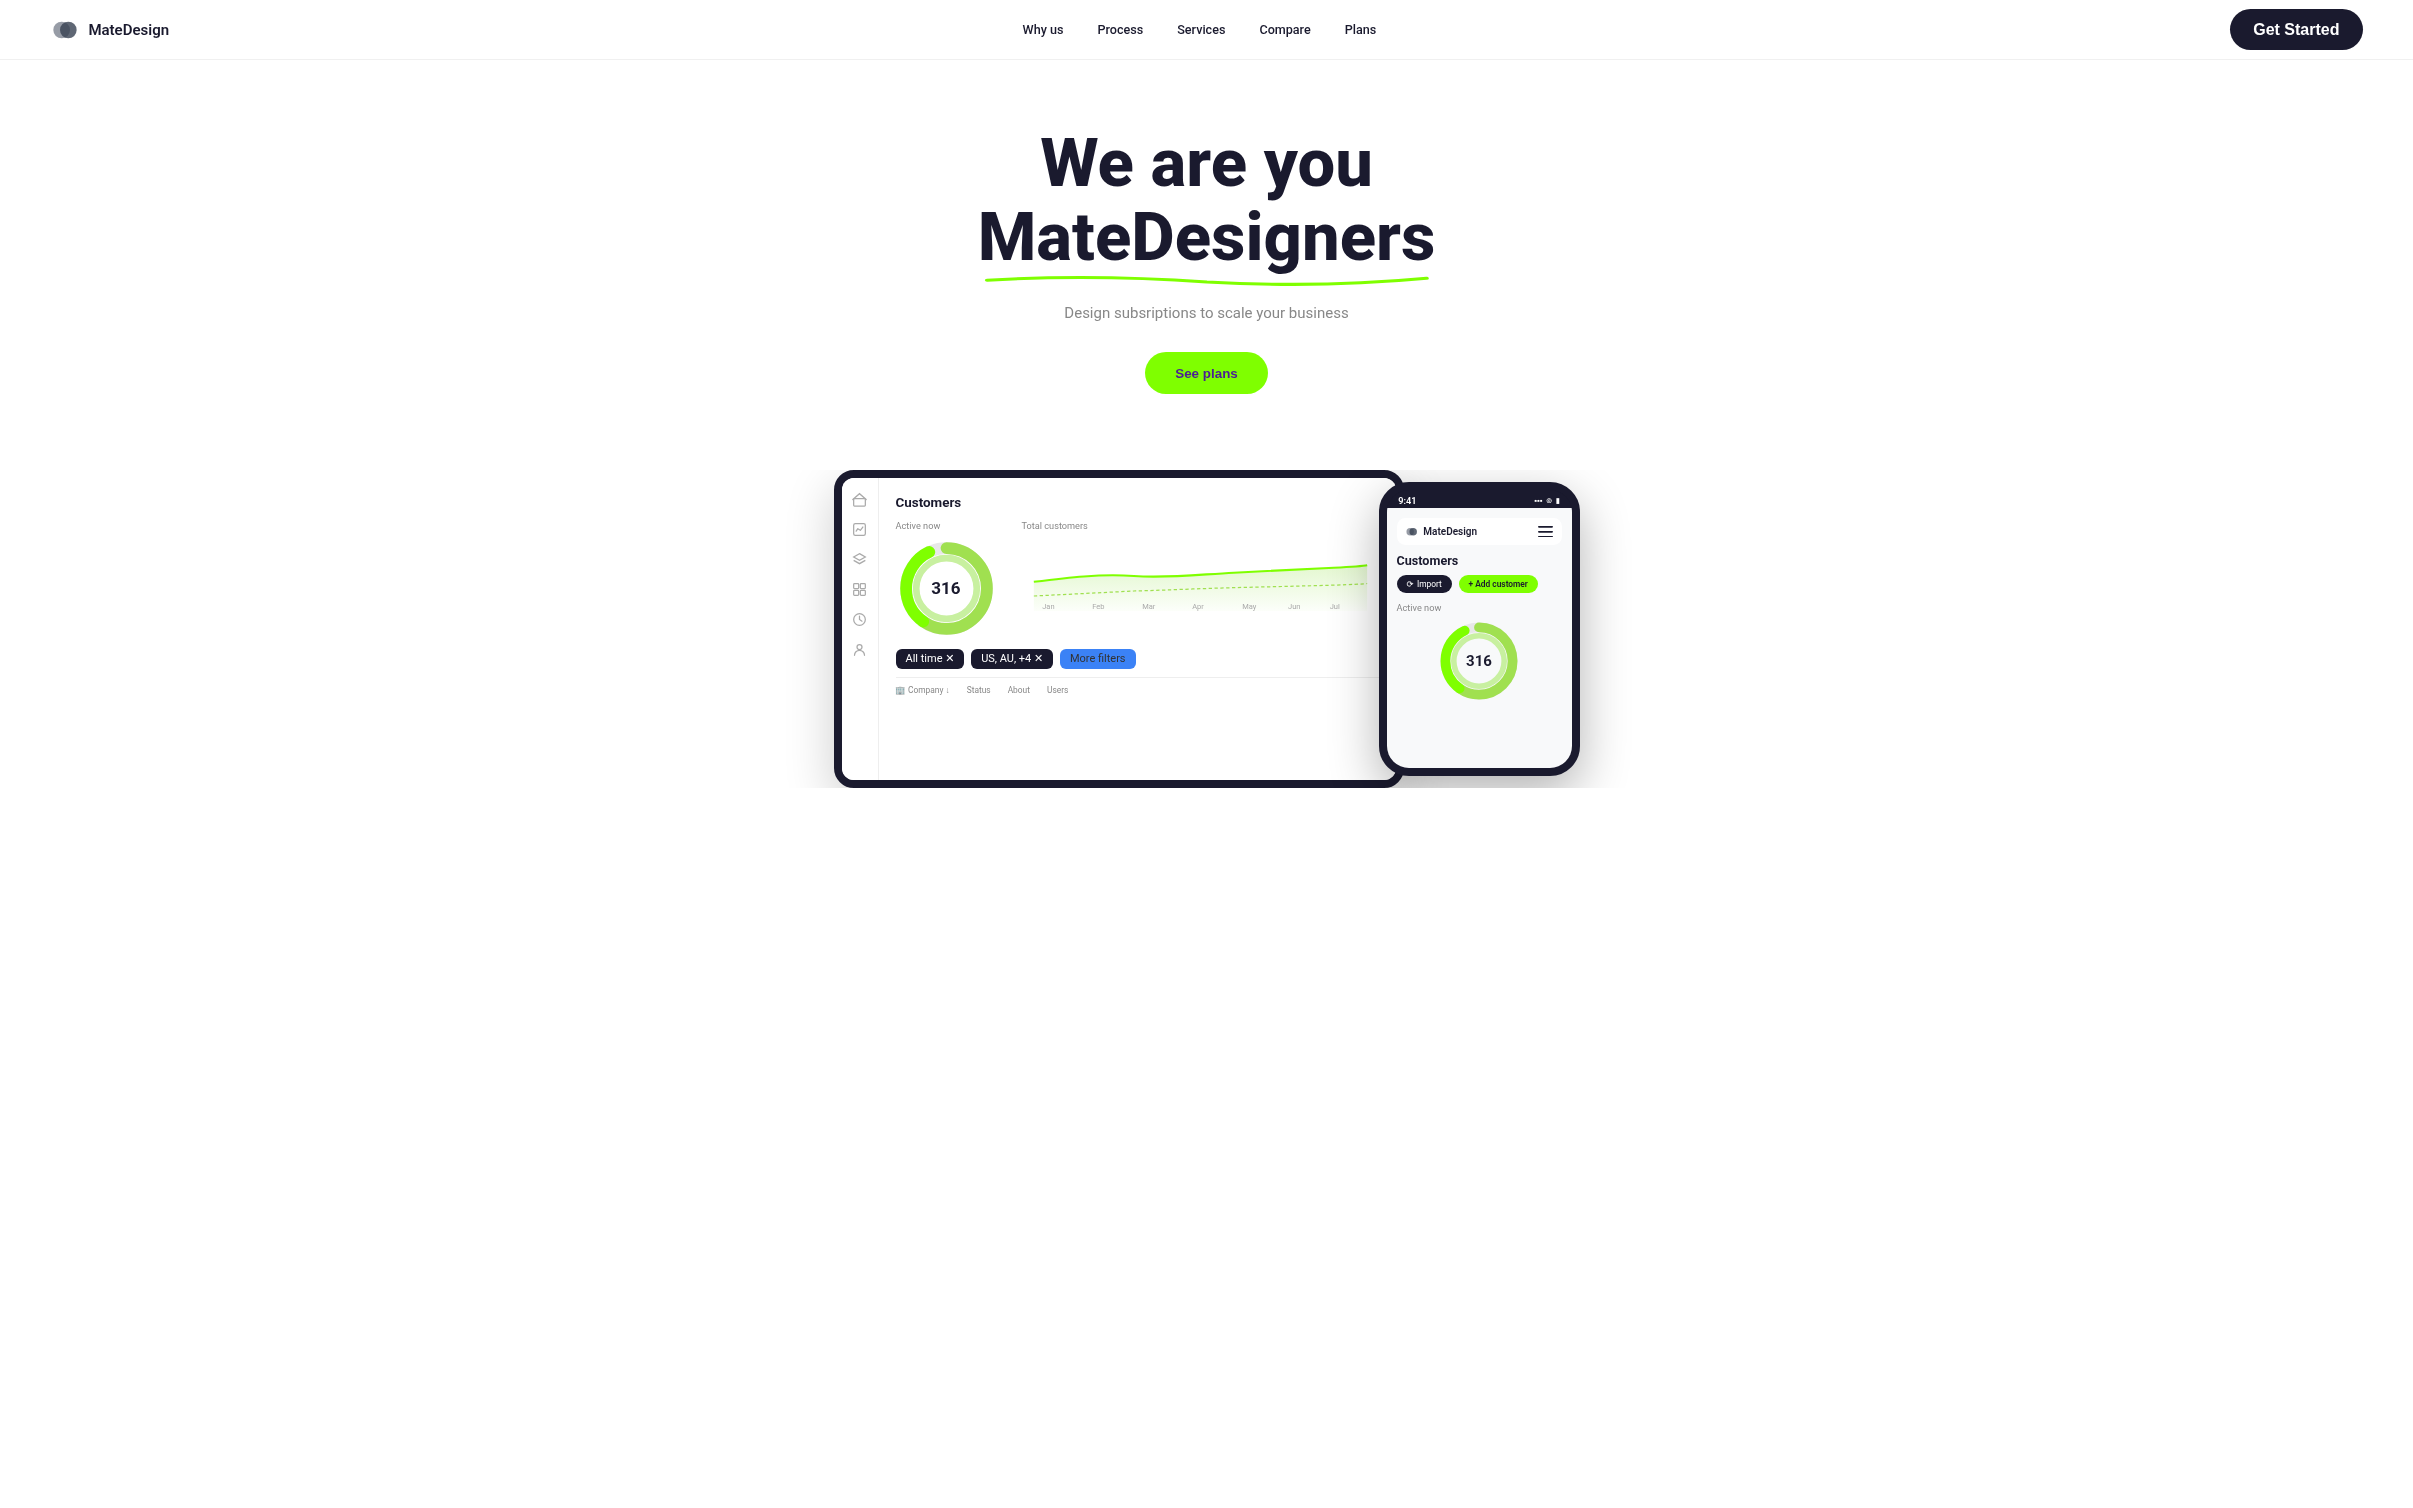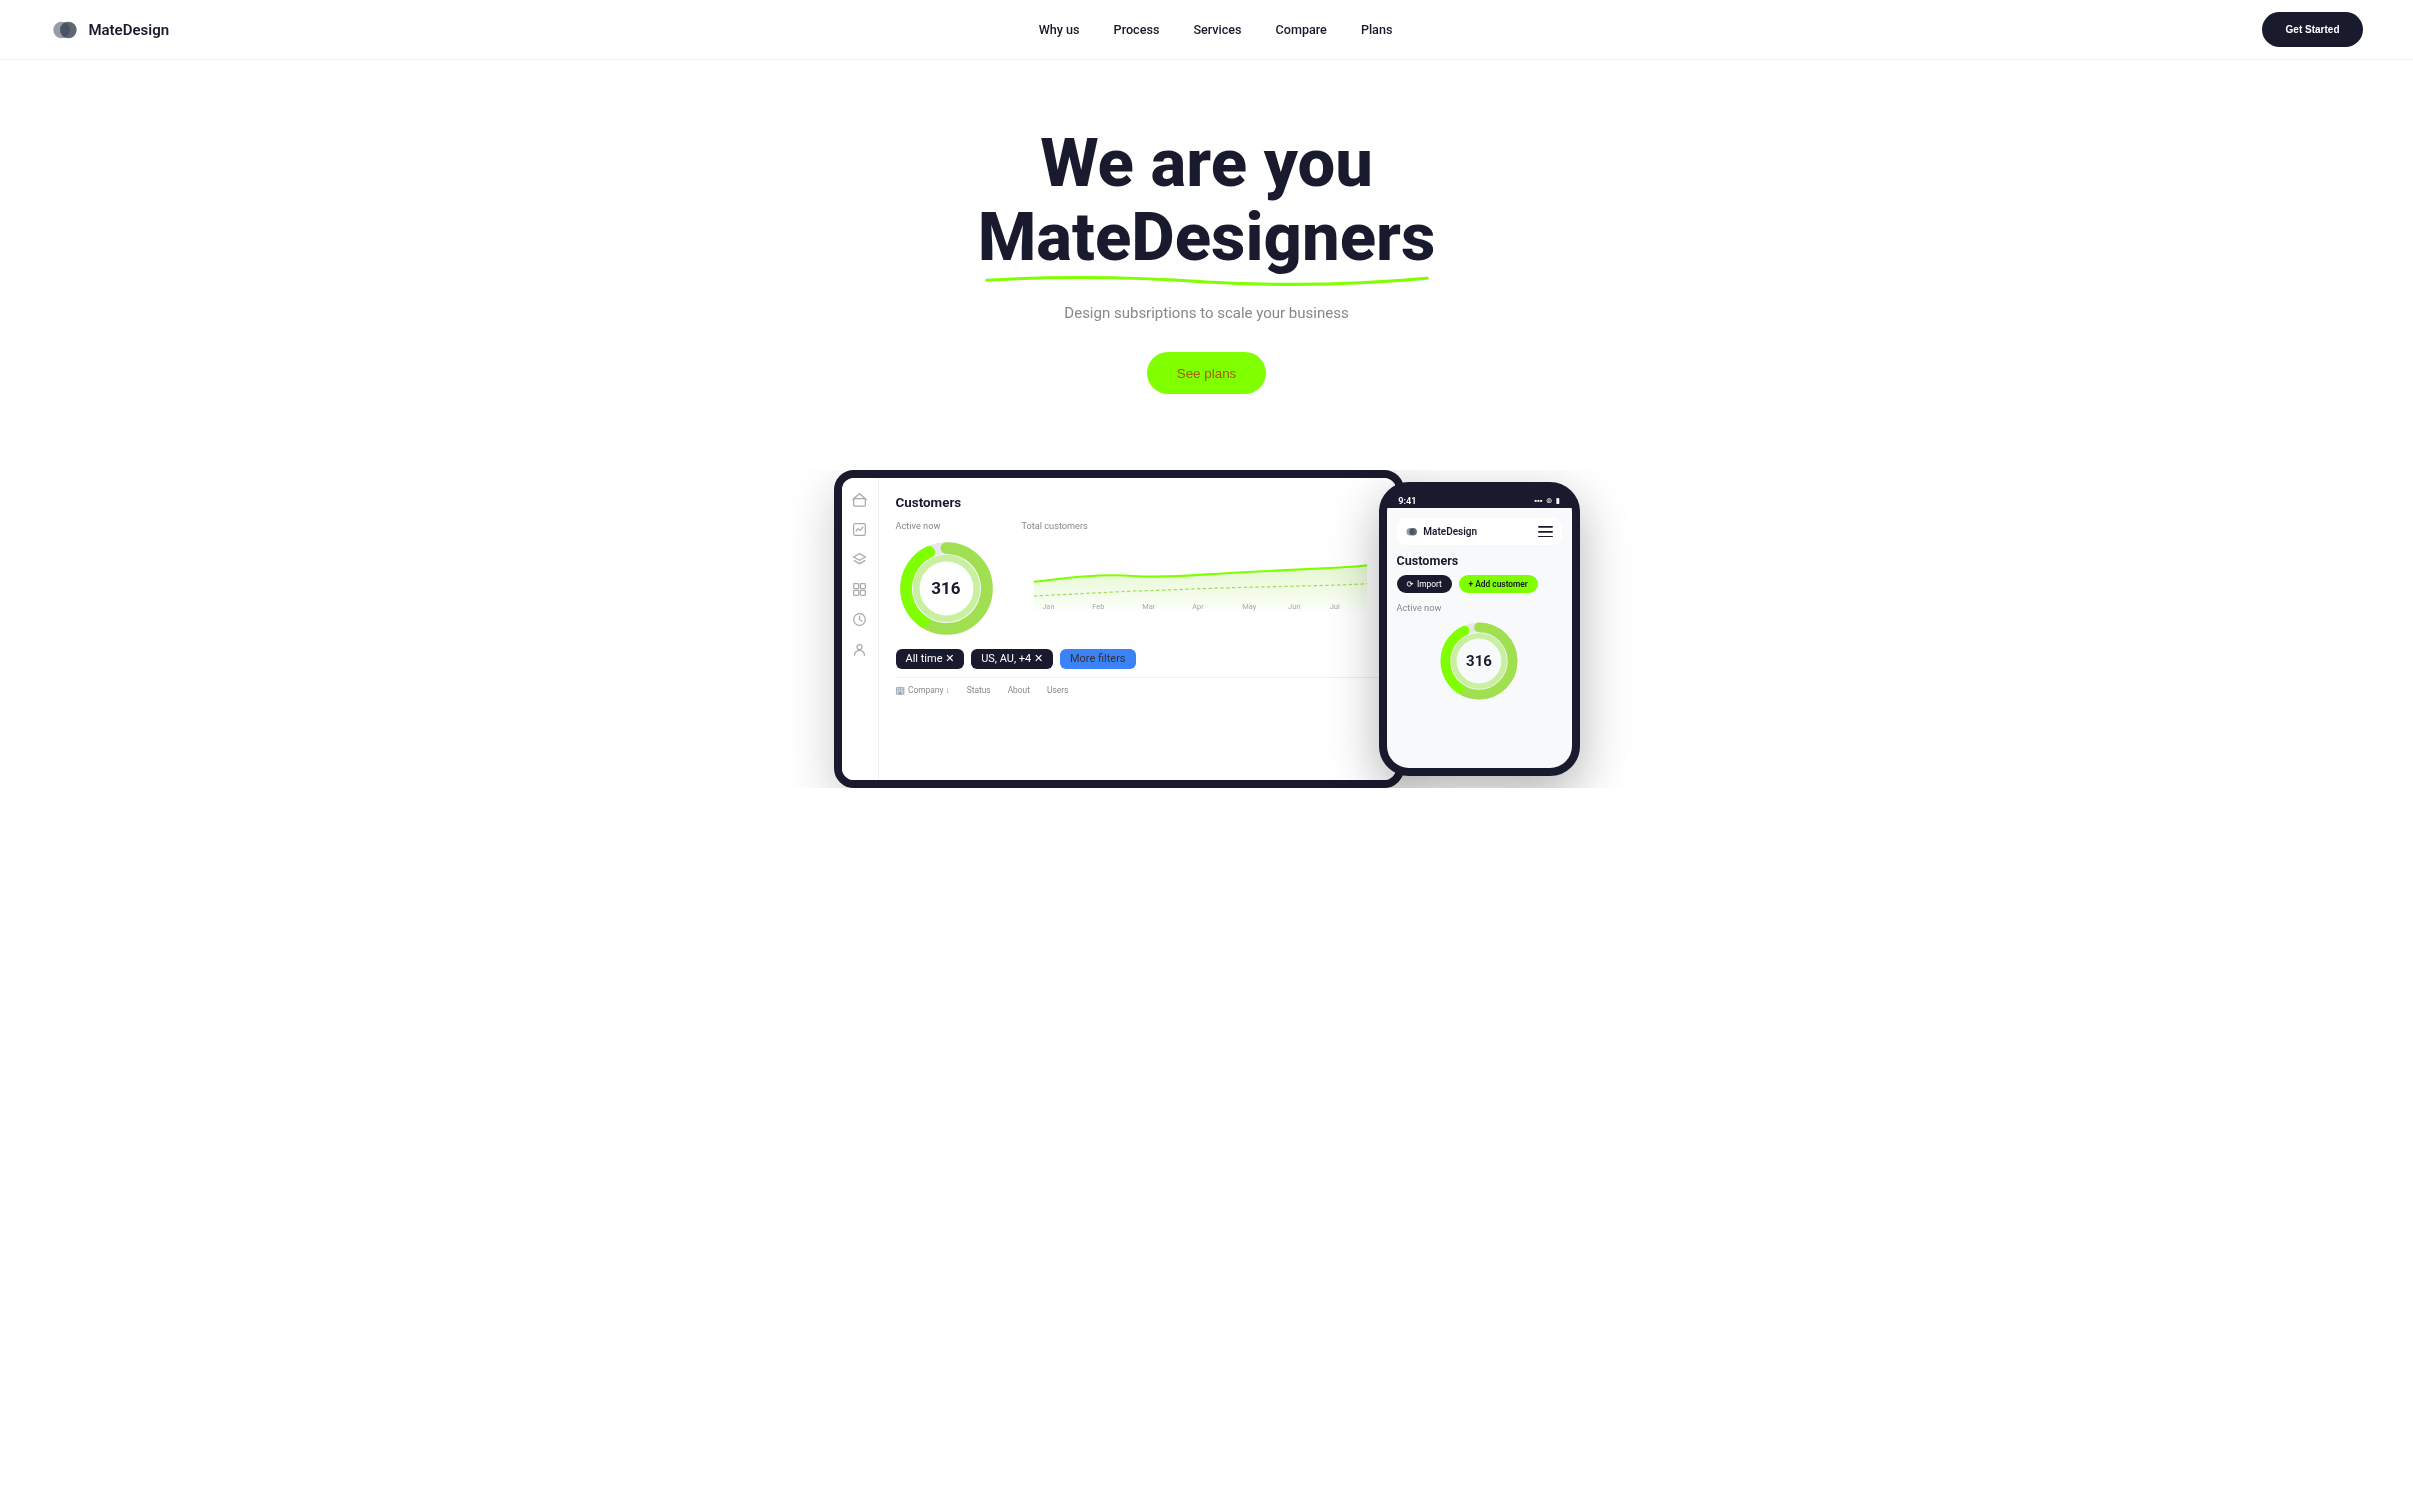--- a/index.html
+++ b/index.html
@@ -48,21 +48,21 @@
       color: #1a1a2e;
       font-size: 12.6px;
       font-weight: 500;
     }
     .get-started-btn {
       background: #1a1a2e;
       color: #fff;
       border: none;
       border-radius: 42px;
       padding: 11.7px 23.5px;
-      font-size: 10px;
+      font-size: 16px;
       font-weight: 600;
       cursor: pointer;
     }
 
     
     .hero {
       text-align: center;
       padding: 67px 17px 34px;
     }
     .hero-title {
@@ -83,26 +83,26 @@
       width: 100%;
     }
     .hero-subtitle {
       font-size: 15px;
       color: #888;
       margin-top: 30px;
       margin-bottom: 30px;
     }
     .see-plans-btn {
       background: #7fff00;
-      color: #a16207;
+      color: #4c1d95;
       border: none;
       border-radius: 42px;
       padding: 13.4px 30px;
       font-size: 13.4px;
-      font-weight: 400;
+      font-weight: 700;
       cursor: pointer;
       display: inline-block;
     }
 
     
     .mockup-section {
       display: flex;
       justify-content: center;
       align-items: flex-end;
       margin-top: 42px;

